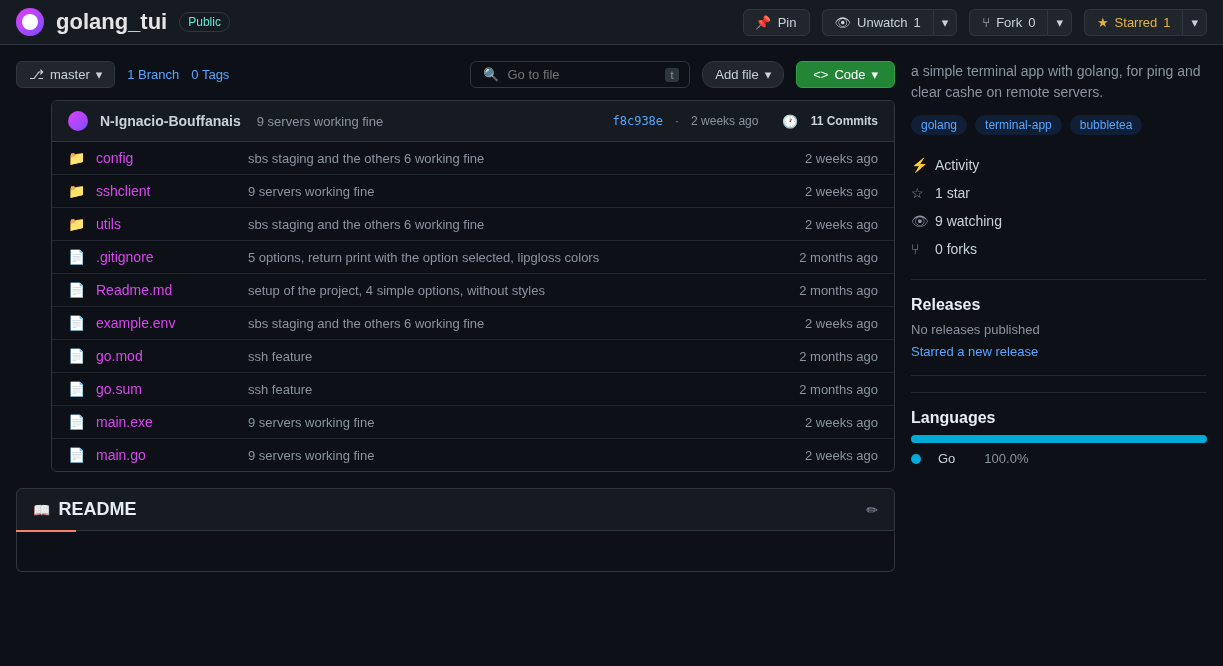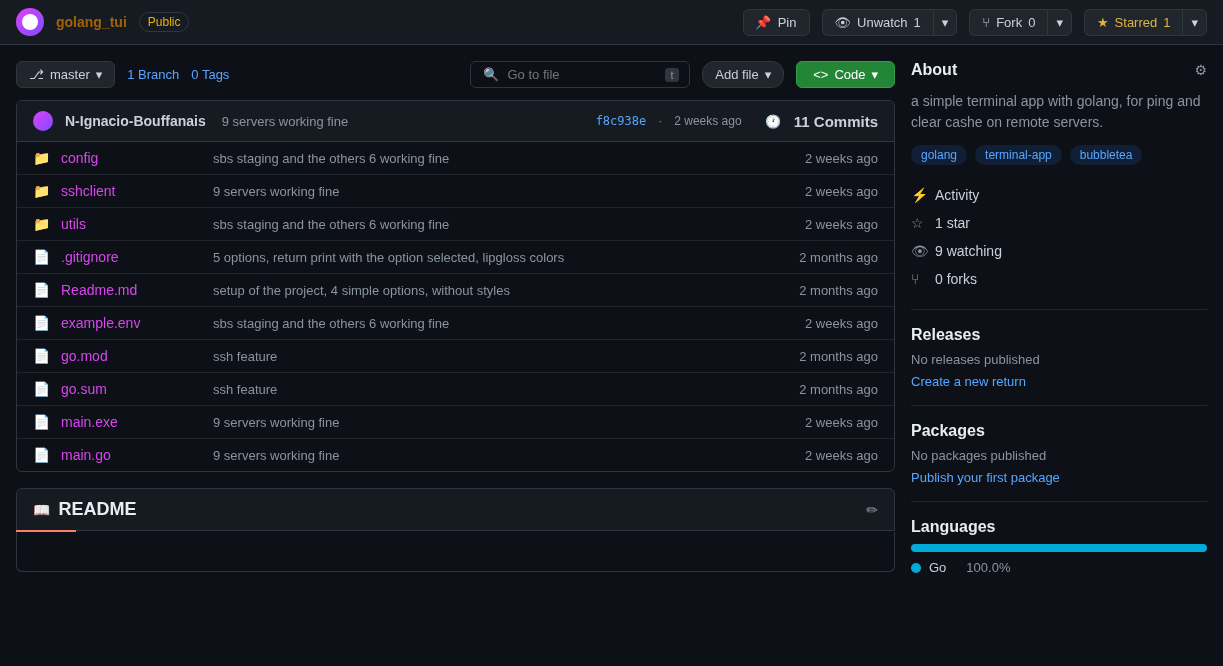--- a/index.html
+++ b/index.html
@@ -13,24 +13,24 @@
       align-items: center;
       padding: 8px 16px;
       gap: 12px;
     }
     .repo-logo {
       width: 28px; height: 28px; border-radius: 50%;
       background: linear-gradient(135deg, #e040fb, #7c4dff);
       display: flex; align-items: center; justify-content: center;
       font-size: 12px; font-weight: bold; color: white;
     }
-    .repo-title { font-size: 14px; font-weight: 600; color: #a16207; }
+    .repo-title { font-size: 22px; font-weight: 600; color: #e5e5e5; }
     .public-badge {
       border: 1px solid #30363d; border-radius: 20px; padding: 2px 8px;
-      font-size: 12px; color: #eab308;
+      font-size: 12px; color: #5eead4;
     }
     .nav-spacer { flex: 1; }
     .nav-btn {
       background: #21262d; border: 1px solid #30363d; border-radius: 6px;
       color: #c9d1d9; padding: 5px 12px; font-size: 13px; cursor: pointer;
       display: flex; align-items: center; gap: 6px; white-space: nowrap;
     }
     .nav-btn-group { display: flex; align-items: center; }
     .nav-btn-group .main-btn { border-radius: 6px 0 0 6px; border-right: none; }
     .nav-btn-group .count-btn { border-radius: 0 6px 6px 0; padding: 5px 8px; }
@@ -80,39 +80,39 @@
       display: flex; align-items: center; gap: 6px;
     }
     .code-btn {
       background: #238636; border: 1px solid #2ea043; border-radius: 6px;
       color: white; padding: 5px 16px; font-size: 13px; cursor: pointer;
       display: flex; align-items: center; gap: 6px;
     }
     
     
     .file-table {
-      border: 1px solid #30363d; border-radius: 6px; overflow: hidden;
+      border: 1px solid #30363d; border-radius: 6px; overflow: hidden; margin-left: 35px;
     }
     .commit-header {
       background: #161b22; border-bottom: 1px solid #30363d;
       display: flex; align-items: center; padding: 10px 16px; gap: 12px;
     }
     .avatar-sm {
       width: 20px; height: 20px; border-radius: 50%;
       background: linear-gradient(135deg, #e040fb, #7c4dff);
       display: inline-block;
     }
     .commit-author { color: #c9d1d9; font-weight: 600; font-size: 14px; }
     .commit-msg { color: #8b949e; font-size: 13px; margin-left: 4px; }
     .commit-spacer { flex: 1; }
     .commit-hash { color: #58a6ff; font-size: 12px; font-family: monospace; }
     .commit-time { color: #8b949e; font-size: 12px; }
     .commit-count {
       display: flex; align-items: center; gap: 6px;
-      color: #c9d1d9; font-size: 15px; font-weight: 600;
+      color: #c9d1d9; font-size: 12px; font-weight: 600;
     }
     
     .file-row {
       display: flex; align-items: center; padding: 8px 16px;
       border-bottom: 1px solid #21262d; gap: 12px;
     }
     .file-row:last-child { border-bottom: none; }
     .file-icon { color: #8b949e; width: 16px; text-align: center; flex-shrink: 0; }
     .folder-icon { color: #58a6ff; }
     .file-name { color: #d946ef; font-size: 14px; min-width: 140px; text-decoration: none; }
@@ -154,21 +154,21 @@
     .section-title { font-size: 16px; font-weight: 600; margin-bottom: 8px; }
     .section-subtitle { color: #8b949e; font-size: 13px; margin-bottom: 6px; }
     .section-link { color: #58a6ff; font-size: 13px; text-decoration: none; cursor: pointer; }
     
     
     .lang-bar {
       height: 8px; border-radius: 6px; overflow: hidden;
       display: flex; margin-bottom: 8px;
     }
     .lang-segment { height: 100%; }
-    .lang-item { display: flex; align-items: center; gap: 8px; font-size: 13px; color: #c9d1d9; }
+    .lang-item { display: flex; align-items: center; gap: 17px; font-size: 13px; color: #c9d1d9; }
     .lang-dot { width: 10px; height: 10px; border-radius: 50%; }
     
     
     .gear-icon { cursor: pointer; color: #8b949e; }
   </style>
 </head>
 <body>
 
 <div class="top-nav">
   <div class="repo-logo">
@@ -351,24 +351,20 @@
         <span class="readme-title">README</span>
         <span class="readme-edit">✏</span>
       </div>
       <div class="readme-underline"></div>
       <div style="height:40px;background:#0d1117;border:1px solid #30363d;border-top:none;border-radius:0 0 6px 6px;"></div>
     </div>
   </div>
 
   <div class="right-panel">
 
-    <div class="about-header">
-      <span class="about-title">About</span>
-      <span class="gear-icon">⚙</span>
-    </div>
     <p class="about-desc">a simple terminal app with golang, for ping and clear cashe on remote servers.</p>
     <div class="tags">
       <span class="tag">golang</span>
       <span class="tag">terminal-app</span>
       <span class="tag">bubbletea</span>
     </div>
 
     <div class="stat-row">
       <span class="stat-icon">⚡</span>
       <span>Activity</span>
@@ -384,30 +380,25 @@
     <div class="stat-row">
       <span class="stat-icon">⑂</span>
       <span>0 forks</span>
     </div>
 
     <hr class="section-divider">
 
     <div>
       <div class="section-title">Releases</div>
       <div class="section-subtitle">No releases published</div>
-      <a href="#" class="section-link">Create a new return</a>
+      <a href="#" class="section-link">Starred a new release</a>
     </div>
 
     <hr class="section-divider">
 
-    <div>
-      <div class="section-title">Packages</div>
-      <div class="section-subtitle">No packages published</div>
-      <a href="#" class="section-link">Publish your first package</a>
-    </div>
 
     <hr class="section-divider">
 
     <div>
       <div class="section-title">Languages</div>
       <div class="lang-bar">
         <div class="lang-segment" style="width:100%;background:#00acd7;"></div>
       </div>
       <div class="lang-item">
         <span class="lang-dot" style="background:#00acd7;"></span>

